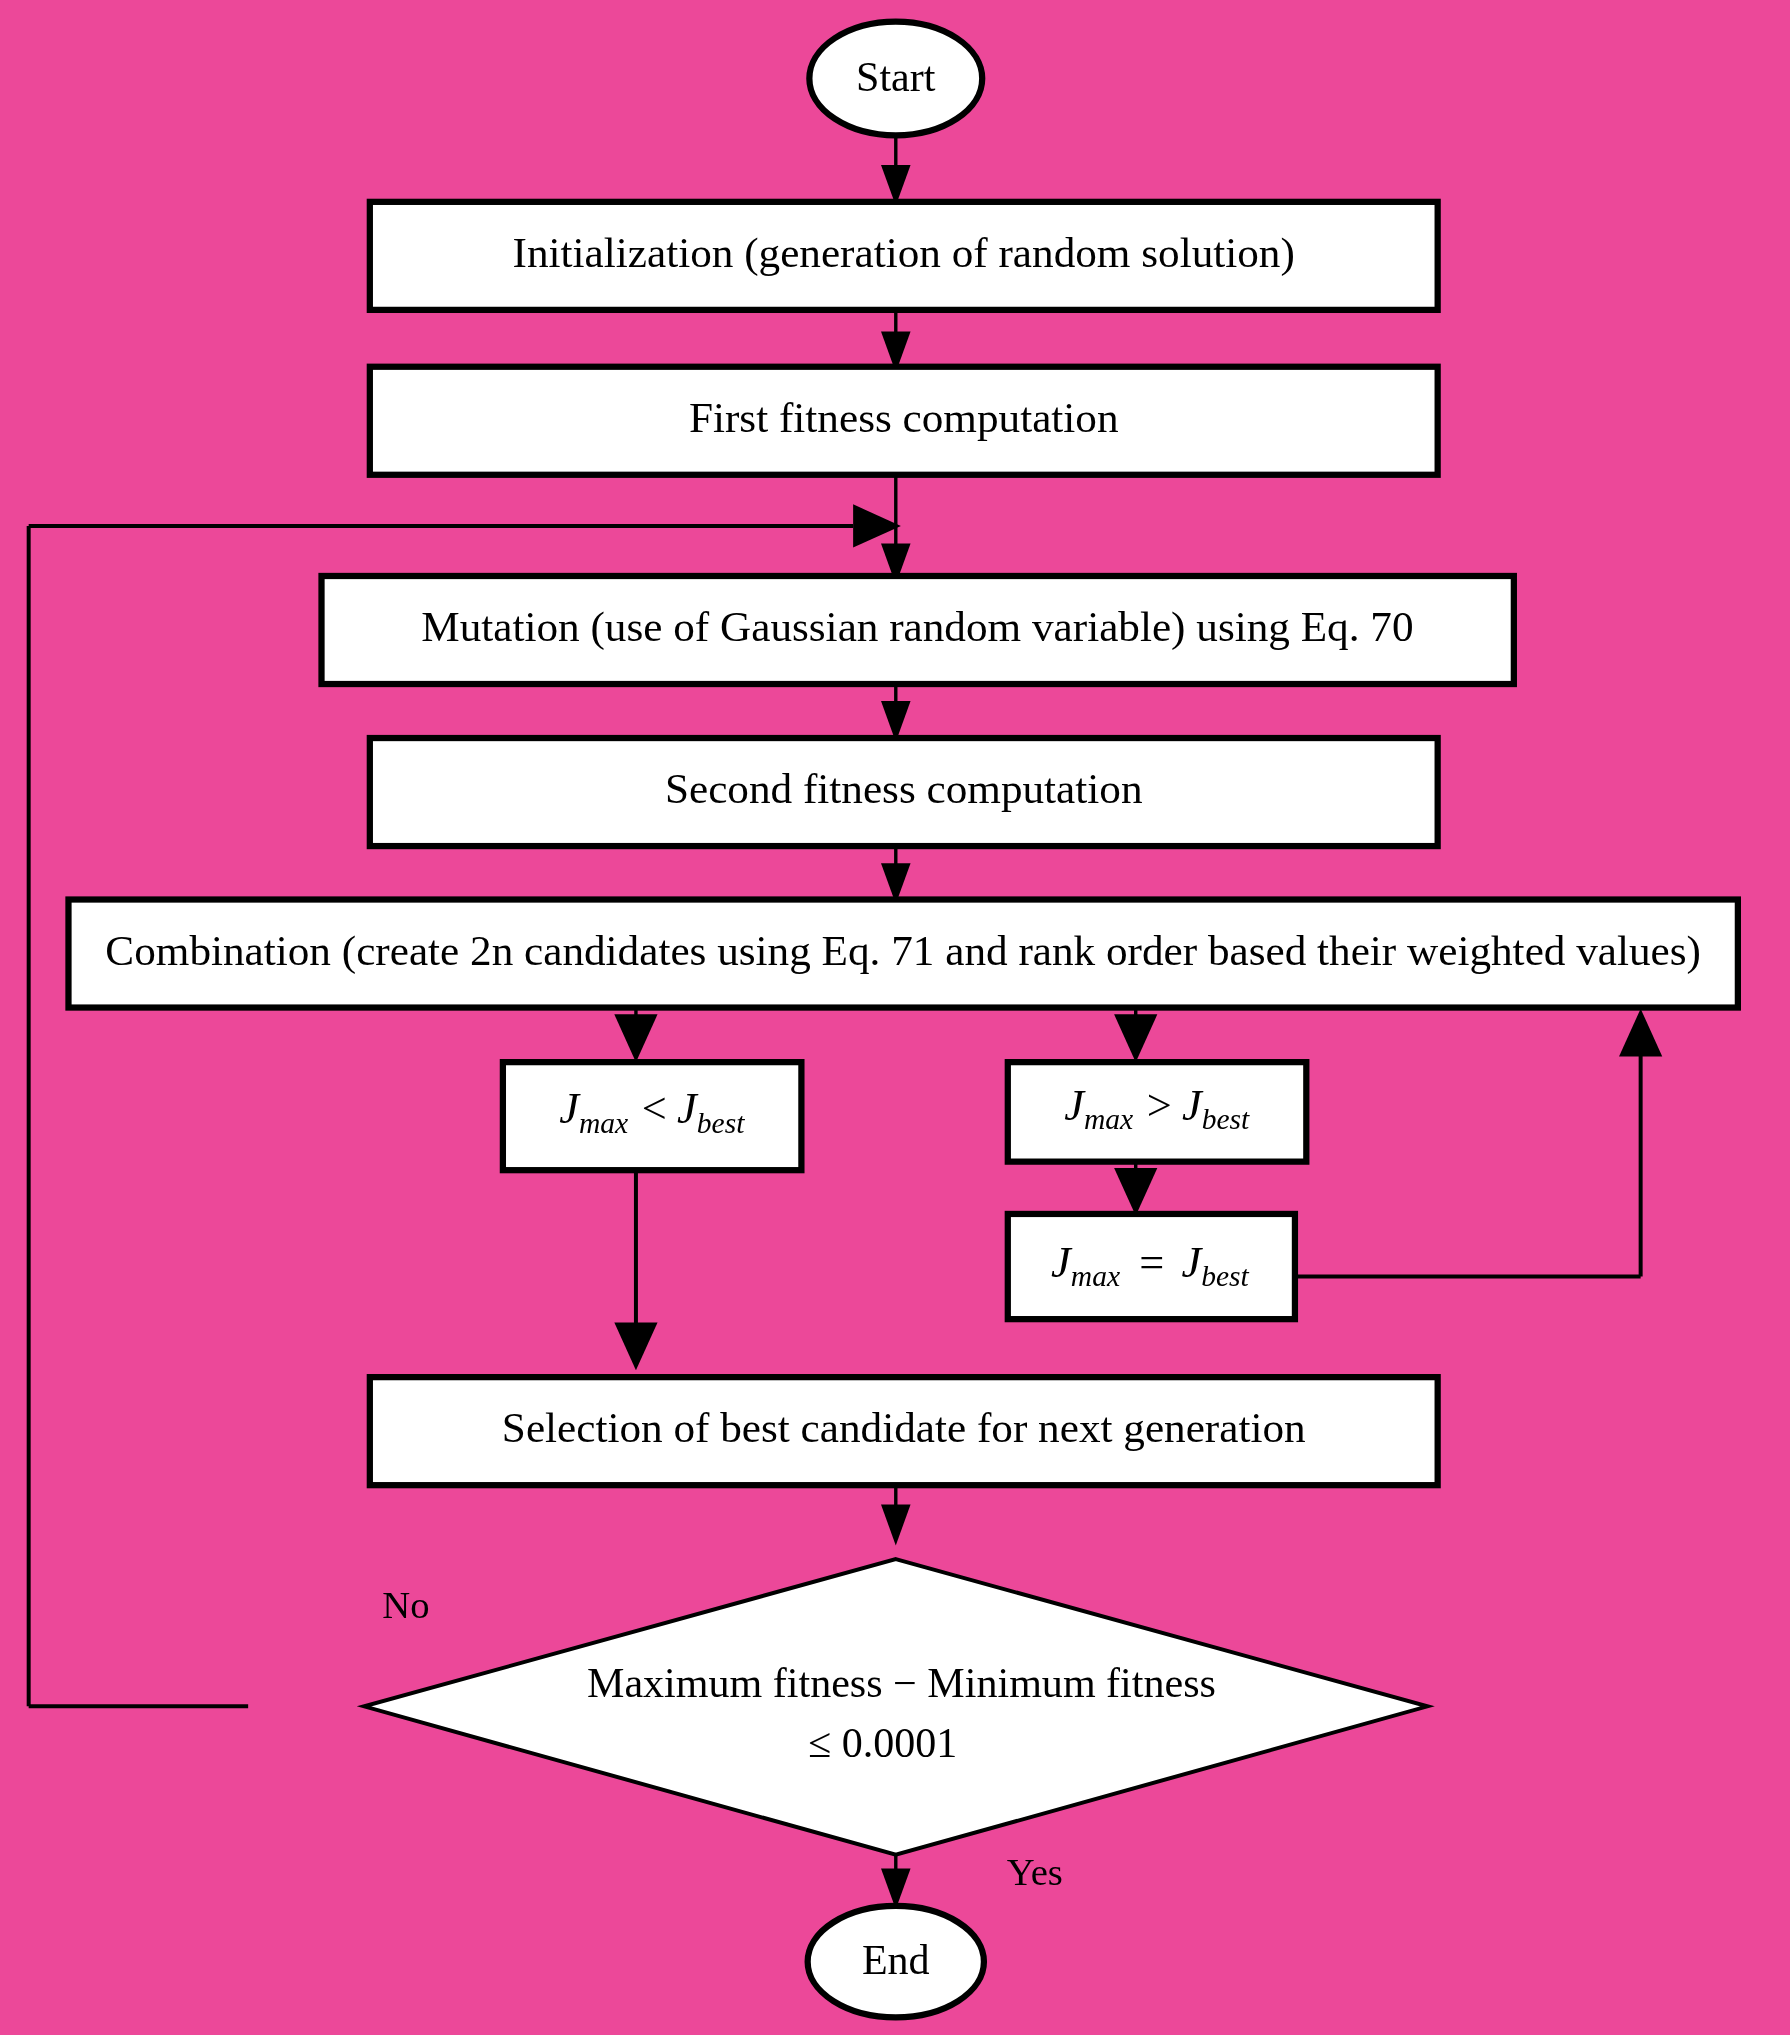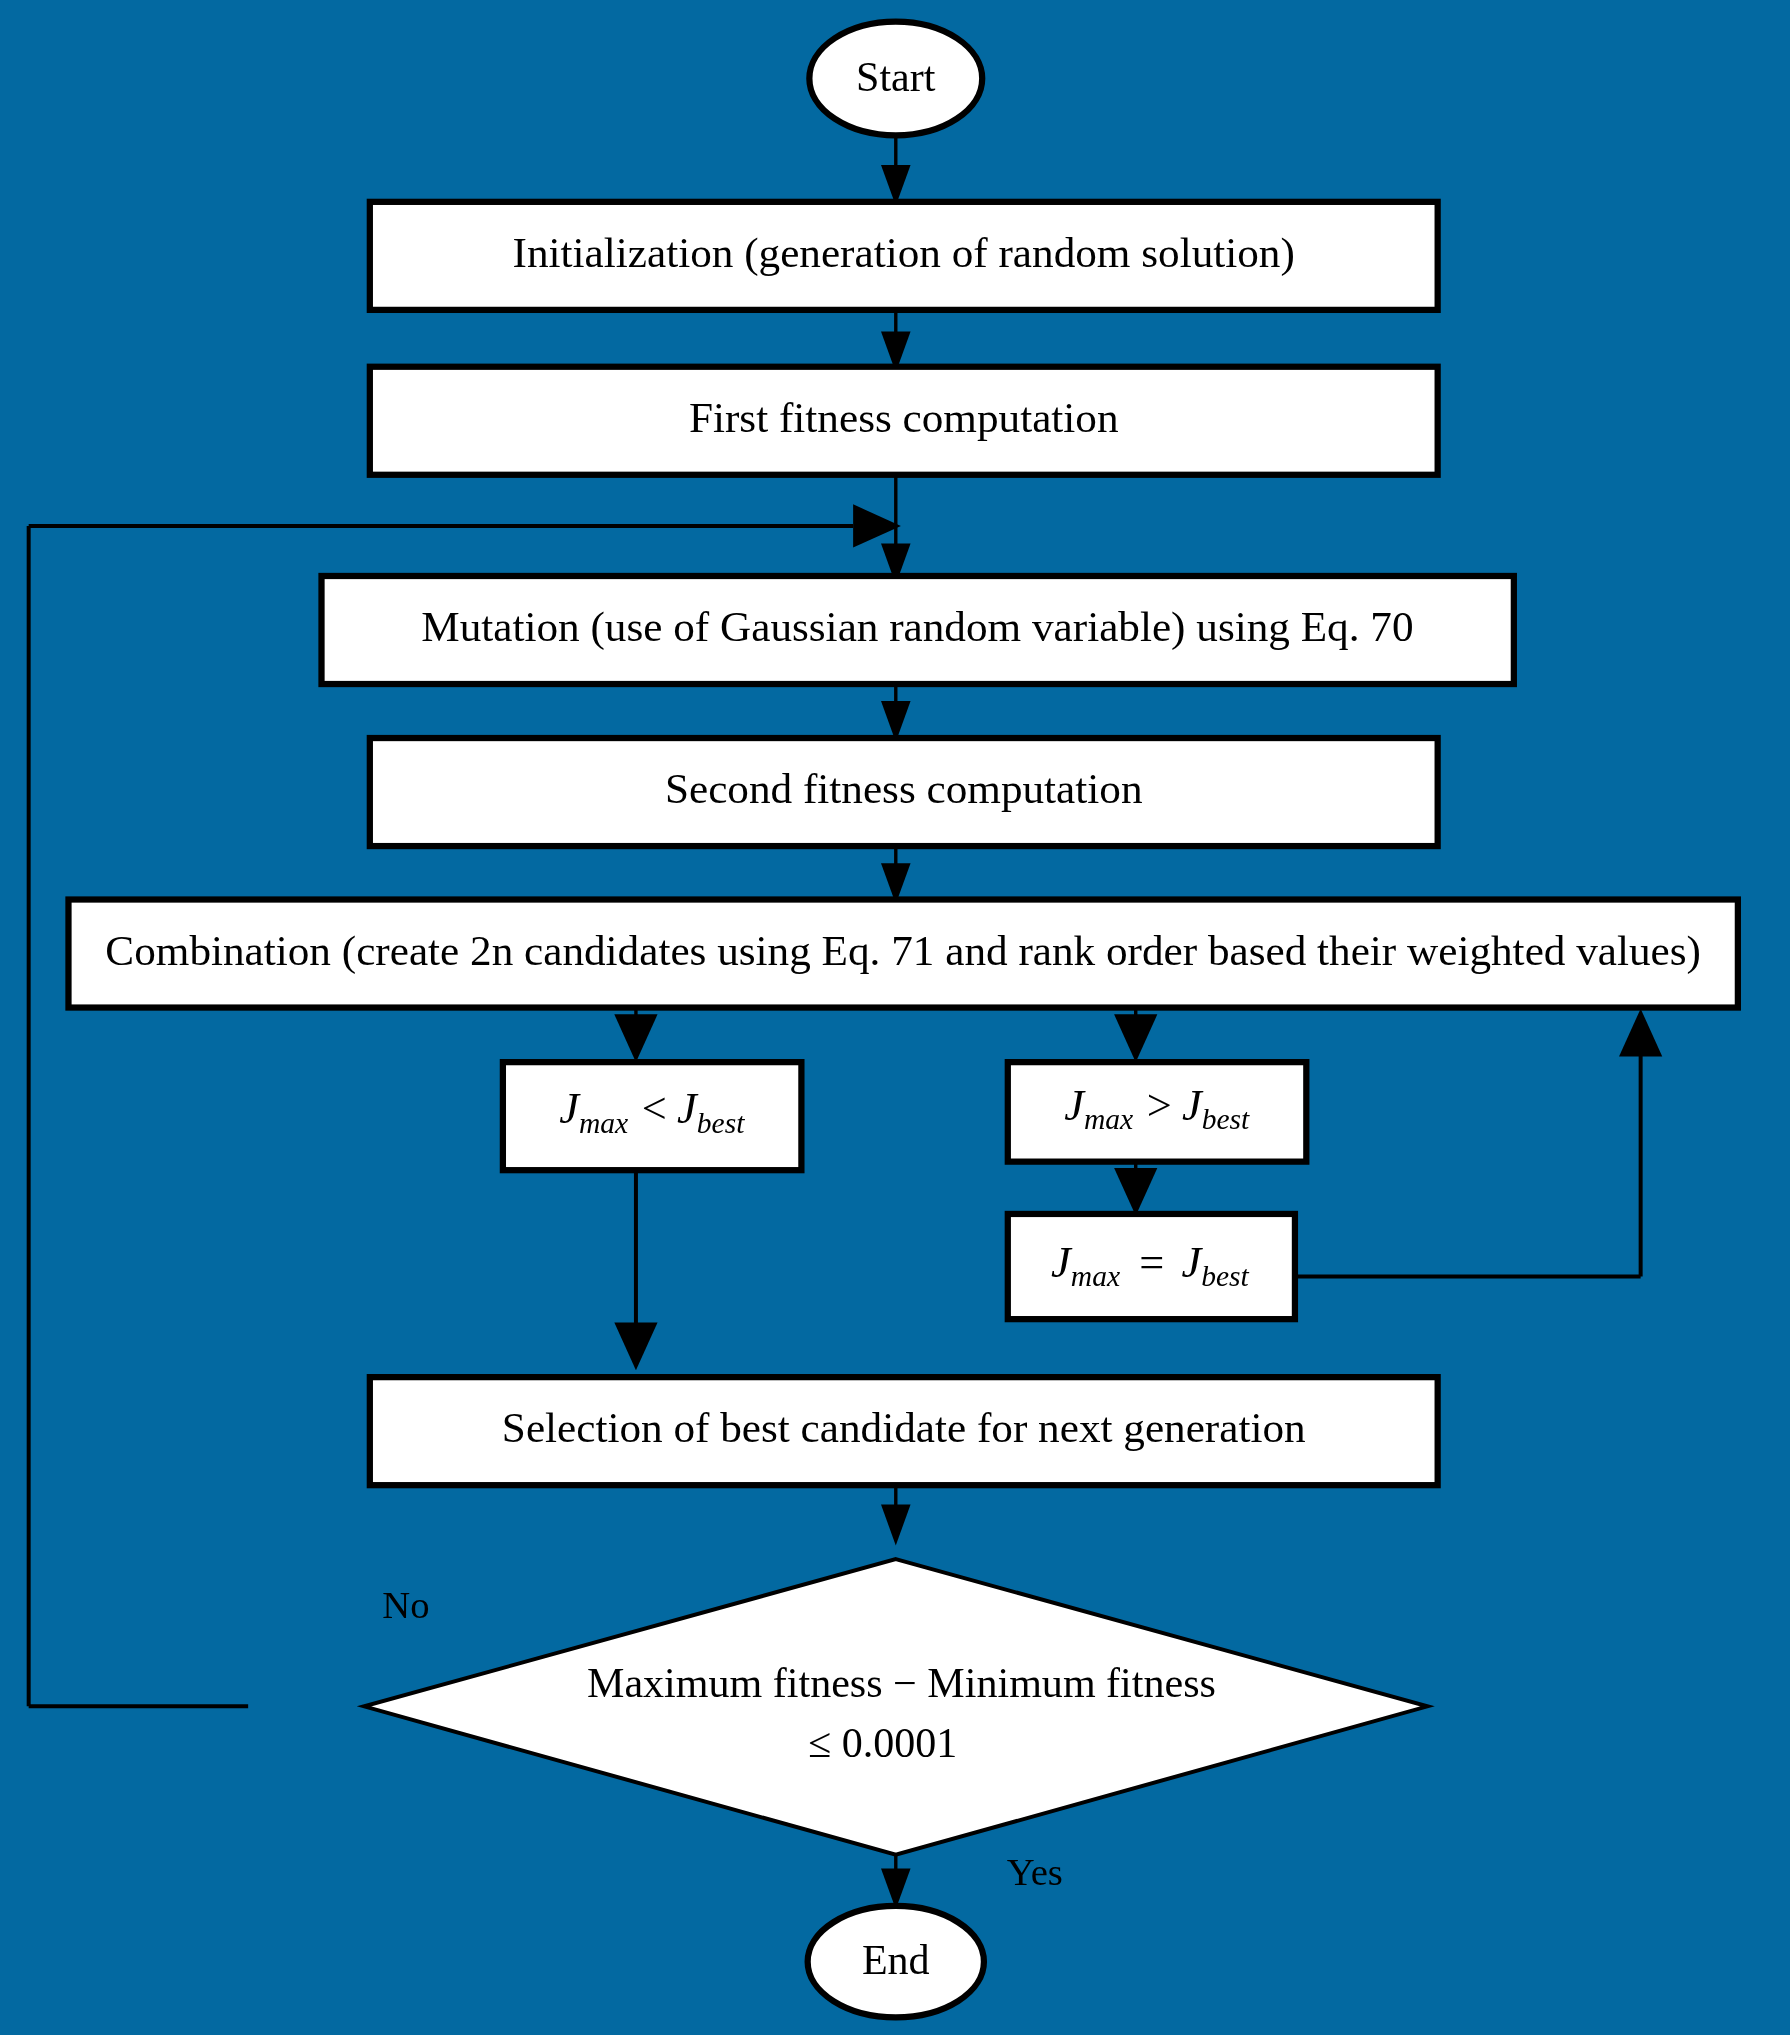--- a/index.html
+++ b/index.html
@@ -7,21 +7,21 @@
     padding: 0;
     background: #ffffff;
   }
   body {
     font-family: "Liberation Serif", "DejaVu Serif", serif;
   }
   #flowchart-root {
     position: relative;
     width: 1791px;
     height: 2035px;
-    background: #0369a1;
+    background: #ec4899;
     overflow: hidden;
   }
   svg.chart-canvas {
     display: block;
     width: 1791px;
     height: 2035px;
   }
   .node-shape {
     fill: #ffffff;
     stroke: #000000;

